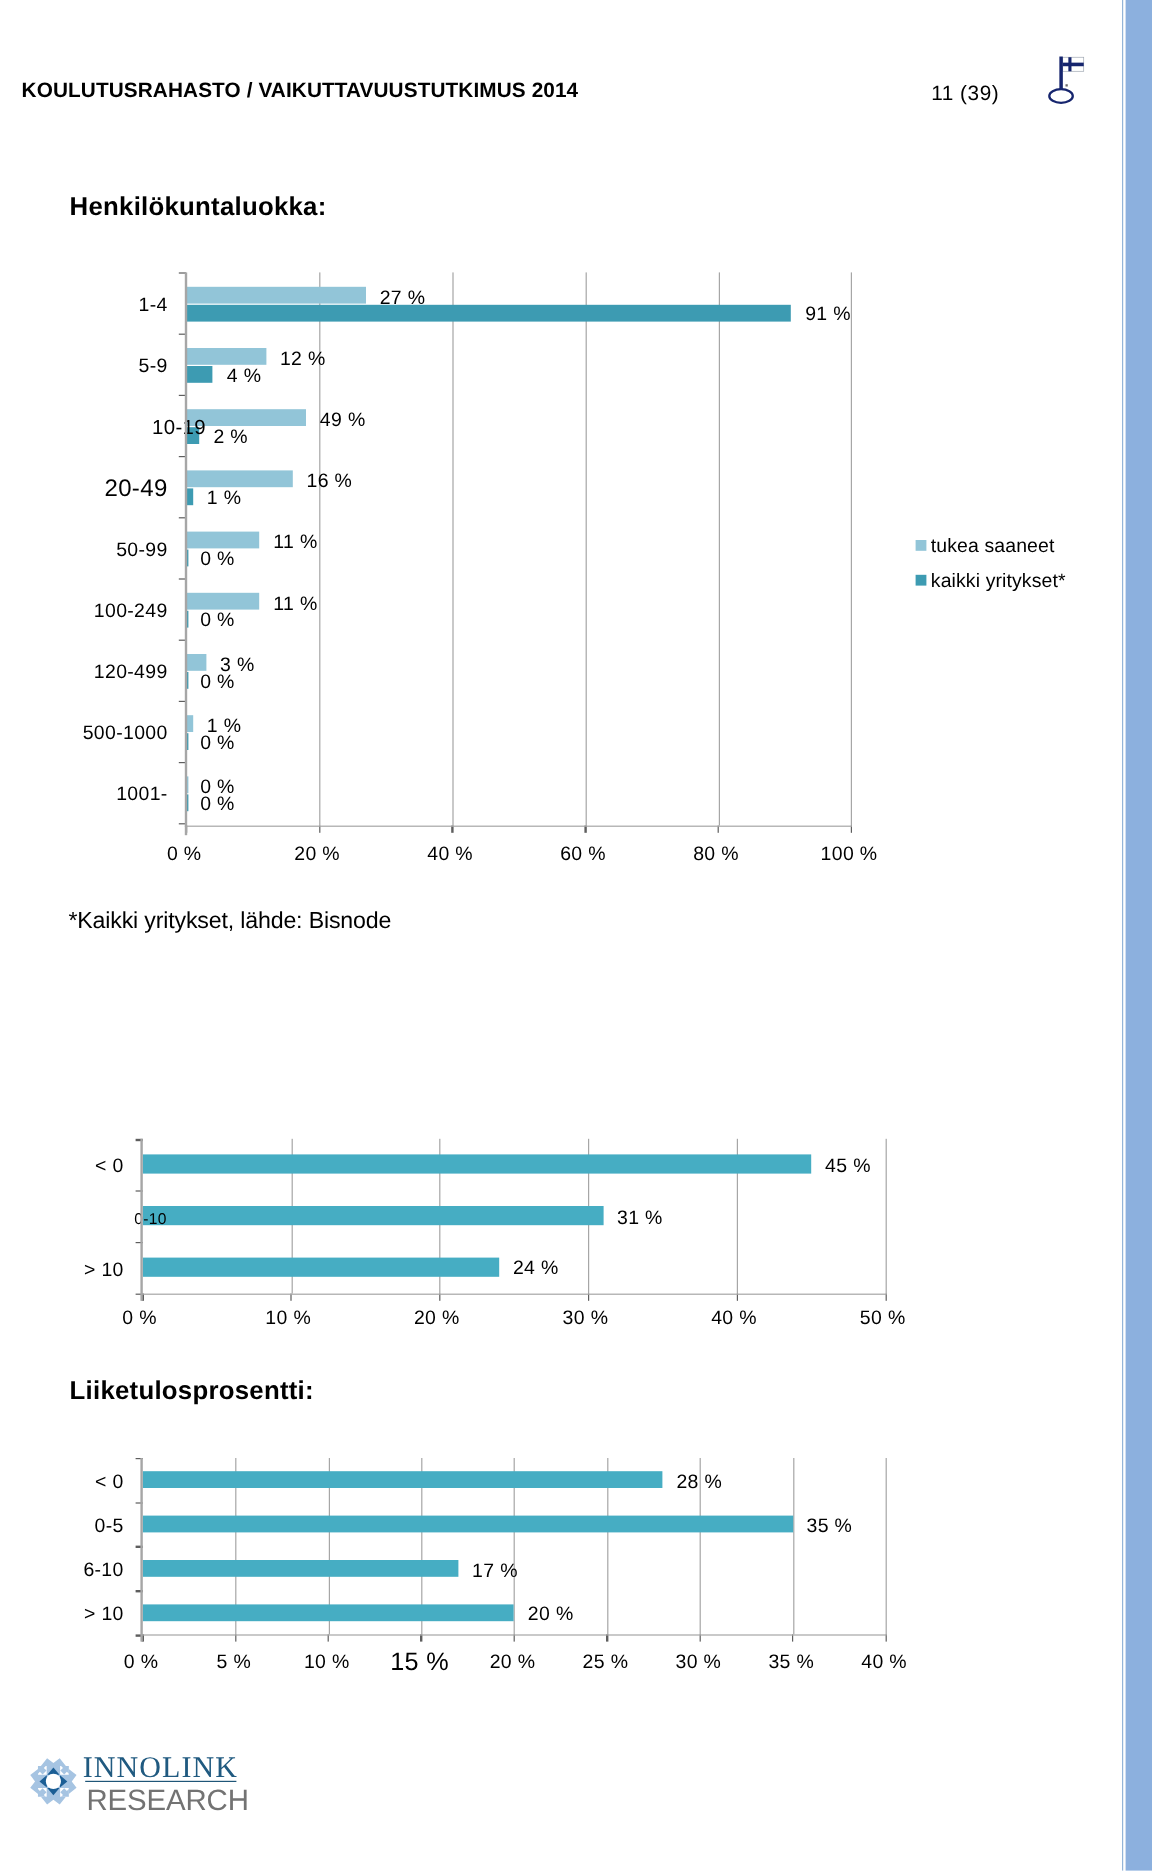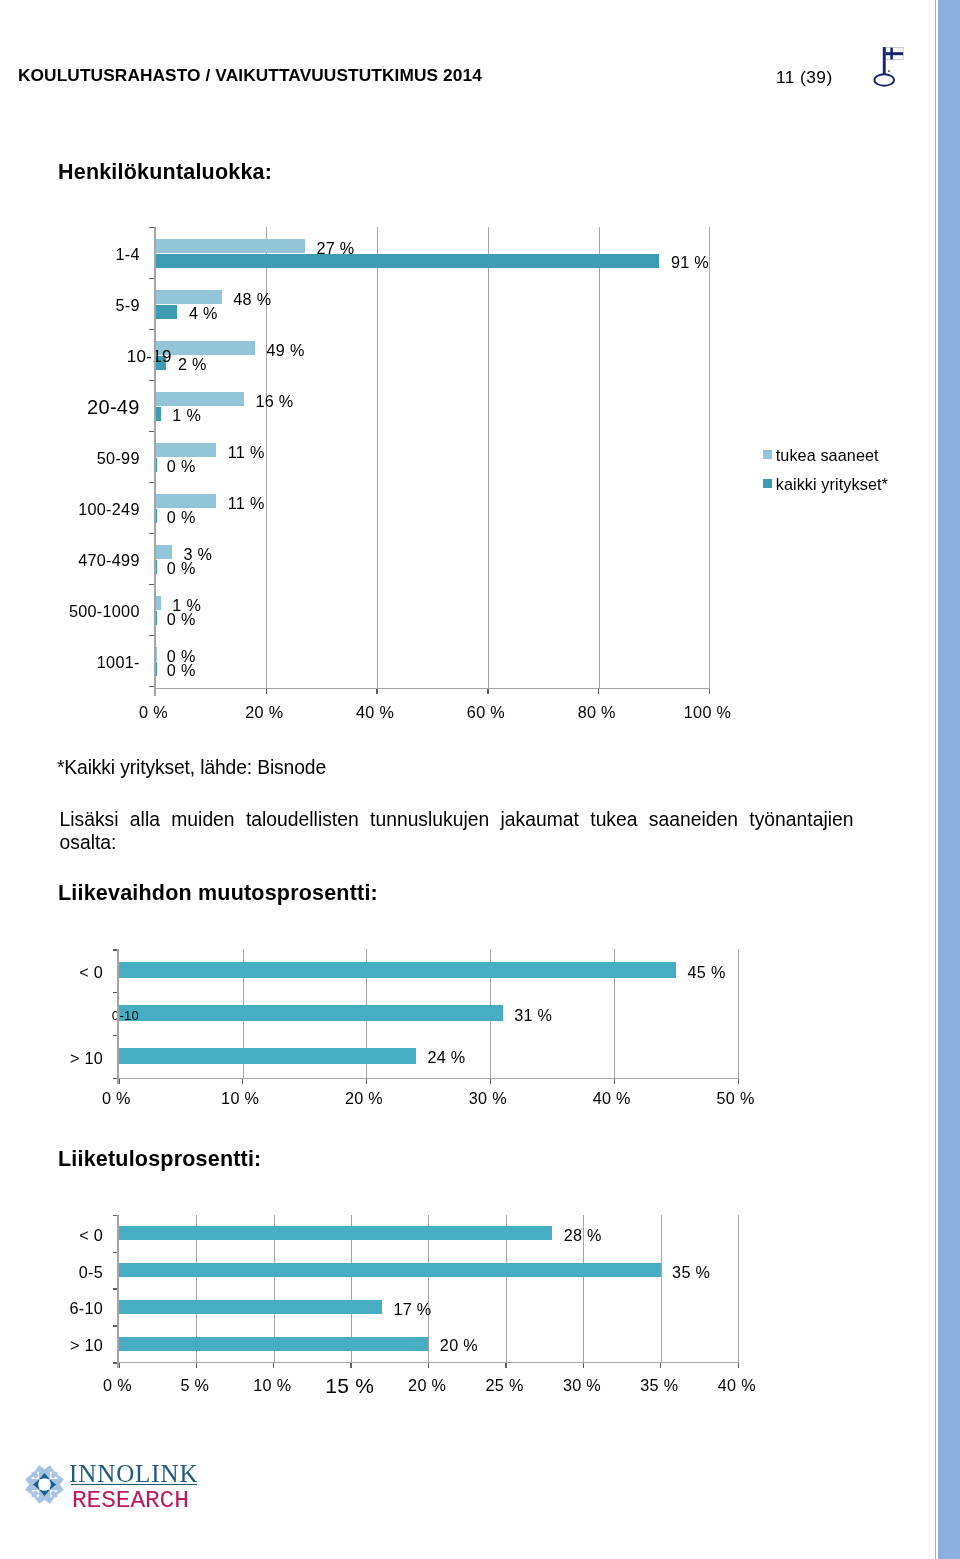--- a/index.html
+++ b/index.html
@@ -37,22 +37,22 @@
   .xlabel{position:absolute;font-size:16.2px;letter-spacing:0.3px;white-space:nowrap;text-align:center;}
   .legend-item{position:absolute;font-size:16.2px;letter-spacing:0.1px;white-space:nowrap;}
   .legend-sw{position:absolute;width:9.8px;height:9.0px;}
 
   
   .innolink{position:absolute;left:14px;top:1455px;width:360px;height:56px;}
   .il-mark{position:absolute;left:-6.2px;top:8.8px;}
   .il-top{position:absolute;left:39px;top:5px;font-family:"Liberation Serif",serif;
           font-size:25px;color:#205A80;letter-spacing:0.9px;white-space:nowrap;}
   .il-rule{position:absolute;left:41px;top:28.5px;width:126px;height:1.5px;background:#1F5678;}
-  .il-bot{position:absolute;left:42px;top:31.5px;font-family:Liberation Mono, monospace;
-          font-size:24.5px;color:#be185d;letter-spacing:-0.1px;white-space:nowrap;}
+  .il-bot{position:absolute;left:42px;top:31.5px;font-family:Liberation Sans, sans-serif;
+          font-size:24.5px;color:#737373;letter-spacing:-0.1px;white-space:nowrap;}
 </style>
 </head>
 <body>
 
 <div class="page">
 
   <div class="accent-edge"></div>
   <div class="accent-bar" style="background: rgb(140, 176, 222);"></div>
 
   <div class="hdr-title">KOULUTUSRAHASTO / VAIKUTTAVUUSTUTKIMUS 2014</div>
@@ -100,21 +100,21 @@
       <div class="tick" style="left: 360.4px; top: 687.5px; width: 1.4px; height: 6px; background: rgb(94, 94, 94); z-index: 4;"></div>
       <div class="tick" style="left: 471.2px; top: 687.5px; width: 1.4px; height: 6px; background: rgb(94, 94, 94); z-index: 4;"></div>
       <div class="tick" style="left: 582px; top: 687.5px; width: 1.4px; height: 6px; background: rgb(94, 94, 94); z-index: 4;"></div>
       <div class="tick" style="left: 692.8px; top: 687.5px; width: 1.4px; height: 6px; background: rgb(94, 94, 94); z-index: 4;"></div>
       <div class="bar" style="left: 139.3px; top: 239.3px; width: 149.58px; height: 14px; background: rgb(146, 197, 216);"></div>
       <div class="vlabel" style="left: 300.38px; top: 239.1px; font-size: 16.2px; line-height: 19px;">27 %</div>
       <div class="bar" style="left: 139.3px; top: 253.6px; width: 504.14px; height: 14px; background: rgb(61, 155, 178);"></div>
       <div class="vlabel" style="left: 654.94px; top: 253.4px; font-size: 16.2px; line-height: 19px;">91 %</div>
       <div class="catlabel" style="left: 0px; width: 123.7px; top: 245px; font-size: 16.2px; line-height: 19px;">1-4</div>
       <div class="bar" style="left: 139.3px; top: 290.3px; width: 66.48px; height: 14px; background: rgb(146, 197, 216);"></div>
-      <div class="vlabel" style="left: 217.28px; top: 290.1px; font-size: 16.2px; line-height: 19px;">48 %</div>
+      <div class="vlabel" style="left: 217.28px; top: 290.1px; font-size: 16.2px; line-height: 19px;">12 %</div>
       <div class="bar" style="left: 139.3px; top: 304.6px; width: 22.16px; height: 14px; background: rgb(61, 155, 178);"></div>
       <div class="vlabel" style="left: 172.96px; top: 304.4px; font-size: 16.2px; line-height: 19px;">4 %</div>
       <div class="catlabel" style="left: 0px; width: 123.7px; top: 296px; font-size: 16.2px; line-height: 19px;">5-9</div>
       <div class="bar" style="left: 139.3px; top: 341.3px; width: 99.72px; height: 14px; background: rgb(146, 197, 216);"></div>
       <div class="vlabel" style="left: 250.52px; top: 341.1px; font-size: 16.2px; line-height: 19px;">49 %</div>
       <div class="bar" style="left: 139.3px; top: 355.6px; width: 11.08px; height: 14px; background: rgb(61, 155, 178);"></div>
       <div class="vlabel" style="left: 161.88px; top: 355.4px; font-size: 16.2px; line-height: 19px;">2 %</div>
       <div class="catlabel" style="left: 0px; width: 123.7px; top: 347px; font-size: 17px; line-height: 19px; padding-left: 32px;">10-19</div>
       <div class="bar" style="left: 139.3px; top: 392.3px; width: 88.64px; height: 14px; background: rgb(146, 197, 216);"></div>
       <div class="vlabel" style="left: 239.44px; top: 392.1px; font-size: 16.2px; line-height: 19px;">16 %</div>
@@ -128,21 +128,21 @@
       <div class="catlabel" style="left: 0px; width: 123.7px; top: 449px; font-size: 16.2px; line-height: 19px;">50-99</div>
       <div class="bar" style="left: 139.3px; top: 494.3px; width: 60.94px; height: 14px; background: rgb(146, 197, 216);"></div>
       <div class="vlabel" style="left: 211.74px; top: 494.1px; font-size: 16.2px; line-height: 19px;">11 %</div>
       <div class="bar" style="left: 139.3px; top: 508.6px; width: 1.6px; height: 14px; background: rgb(61, 155, 178);"></div>
       <div class="vlabel" style="left: 150.8px; top: 508.4px; font-size: 16.2px; line-height: 19px;">0 %</div>
       <div class="catlabel" style="left: 0px; width: 123.7px; top: 500px; font-size: 16.2px; line-height: 19px;">100-249</div>
       <div class="bar" style="left: 139.3px; top: 545.3px; width: 16.62px; height: 14px; background: rgb(146, 197, 216);"></div>
       <div class="vlabel" style="left: 167.42px; top: 545.1px; font-size: 16.2px; line-height: 19px;">3 %</div>
       <div class="bar" style="left: 139.3px; top: 559.6px; width: 1.6px; height: 14px; background: rgb(61, 155, 178);"></div>
       <div class="vlabel" style="left: 150.8px; top: 559.4px; font-size: 16.2px; line-height: 19px;">0 %</div>
-      <div class="catlabel" style="left: 0px; width: 123.7px; top: 551px; font-size: 16.2px; line-height: 19px;">470-499</div>
+      <div class="catlabel" style="left: 0px; width: 123.7px; top: 551px; font-size: 16.2px; line-height: 19px;">120-499</div>
       <div class="bar" style="left: 139.3px; top: 596.3px; width: 5.54px; height: 14px; background: rgb(146, 197, 216);"></div>
       <div class="vlabel" style="left: 156.34px; top: 596.1px; font-size: 16.2px; line-height: 19px;">1 %</div>
       <div class="bar" style="left: 139.3px; top: 610.6px; width: 1.6px; height: 14px; background: rgb(61, 155, 178);"></div>
       <div class="vlabel" style="left: 150.8px; top: 610.4px; font-size: 16.2px; line-height: 19px;">0 %</div>
       <div class="catlabel" style="left: 0px; width: 123.7px; top: 602px; font-size: 16.2px; line-height: 19px;">500-1000</div>
       <div class="bar" style="left: 139.3px; top: 647.3px; width: 1.6px; height: 14px; background: rgb(146, 197, 216);"></div>
       <div class="vlabel" style="left: 150.8px; top: 647.1px; font-size: 16.2px; line-height: 19px;">0 %</div>
       <div class="bar" style="left: 139.3px; top: 661.6px; width: 1.6px; height: 14px; background: rgb(61, 155, 178);"></div>
       <div class="vlabel" style="left: 150.8px; top: 661.4px; font-size: 16.2px; line-height: 19px;">0 %</div>
       <div class="catlabel" style="left: 0px; width: 123.7px; top: 653px; font-size: 16.2px; line-height: 19px;">1001-</div>
@@ -152,22 +152,20 @@
       <div class="xlabel" style="left: 409.9px; width: 120px; top: 702.5px; font-size: 16.2px; line-height: 19px;">60 %</div>
       <div class="xlabel" style="left: 520.7px; width: 120px; top: 702.5px; font-size: 16.2px; line-height: 19px;">80 %</div>
       <div class="xlabel" style="left: 631.5px; width: 120px; top: 702.5px; font-size: 16.2px; line-height: 19px;">100 %</div>
       <div class="legend-sw" style="left: 746.7px; top: 450px; background: rgb(146, 197, 216);"></div>
       <div class="legend-item" style="left: 759.7px; top: 446px; font-size: 16.2px;">tukea saaneet</div>
       <div class="legend-sw" style="left: 746.7px; top: 479.2px; background: rgb(61, 155, 178);"></div>
       <div class="legend-item" style="left: 759.7px; top: 475.2px; font-size: 16.2px;">kaikki yritykset*</div>
     </div>
 
   <div class="note" style="left:41px;top:757px">*Kaikki yritykset, lähde: Bisnode</div>
-  <div class="para" style="left:43.5px;top:808px;width:794px">Lisäksi alla muiden taloudellisten tunnuslukujen jakaumat tukea saaneiden työnantajien osalta:</div>
-  <div class="sec-h" style="left:42px;top:881px">Liikevaihdon muutosprosentti:</div>
 
   <div id="chart2" class="chart" style="left: 0px; top: 0px; width: 960px; height: 1559px;">
       <div class="gridline" style="left: 226.56px; top: 949.2px; height: 128.4px; background: rgb(166, 166, 166);"></div>
       <div class="gridline" style="left: 350.42px; top: 949.2px; height: 128.4px; background: rgb(166, 166, 166);"></div>
       <div class="gridline" style="left: 474.28px; top: 949.2px; height: 128.4px; background: rgb(166, 166, 166);"></div>
       <div class="gridline" style="left: 598.14px; top: 949.2px; height: 128.4px; background: rgb(166, 166, 166);"></div>
       <div class="gridline" style="left: 722px; top: 949.2px; height: 128.4px; background: rgb(166, 166, 166);"></div>
       <div class="axisline" style="left: 101.3px; top: 949.2px; width: 2.1px; height: 134.4px; background: rgb(166, 166, 166); z-index: 5;"></div>
       <div class="axisline" style="left: 101.5px; top: 1077.6px; width: 621.7px; height: 1.2px; background: rgb(166, 166, 166); z-index: 5;"></div>
       <div class="tick" style="left: 96.7px; top: 949.2px; width: 6px; height: 1.4px; background: rgb(94, 94, 94); z-index: 4;"></div>

